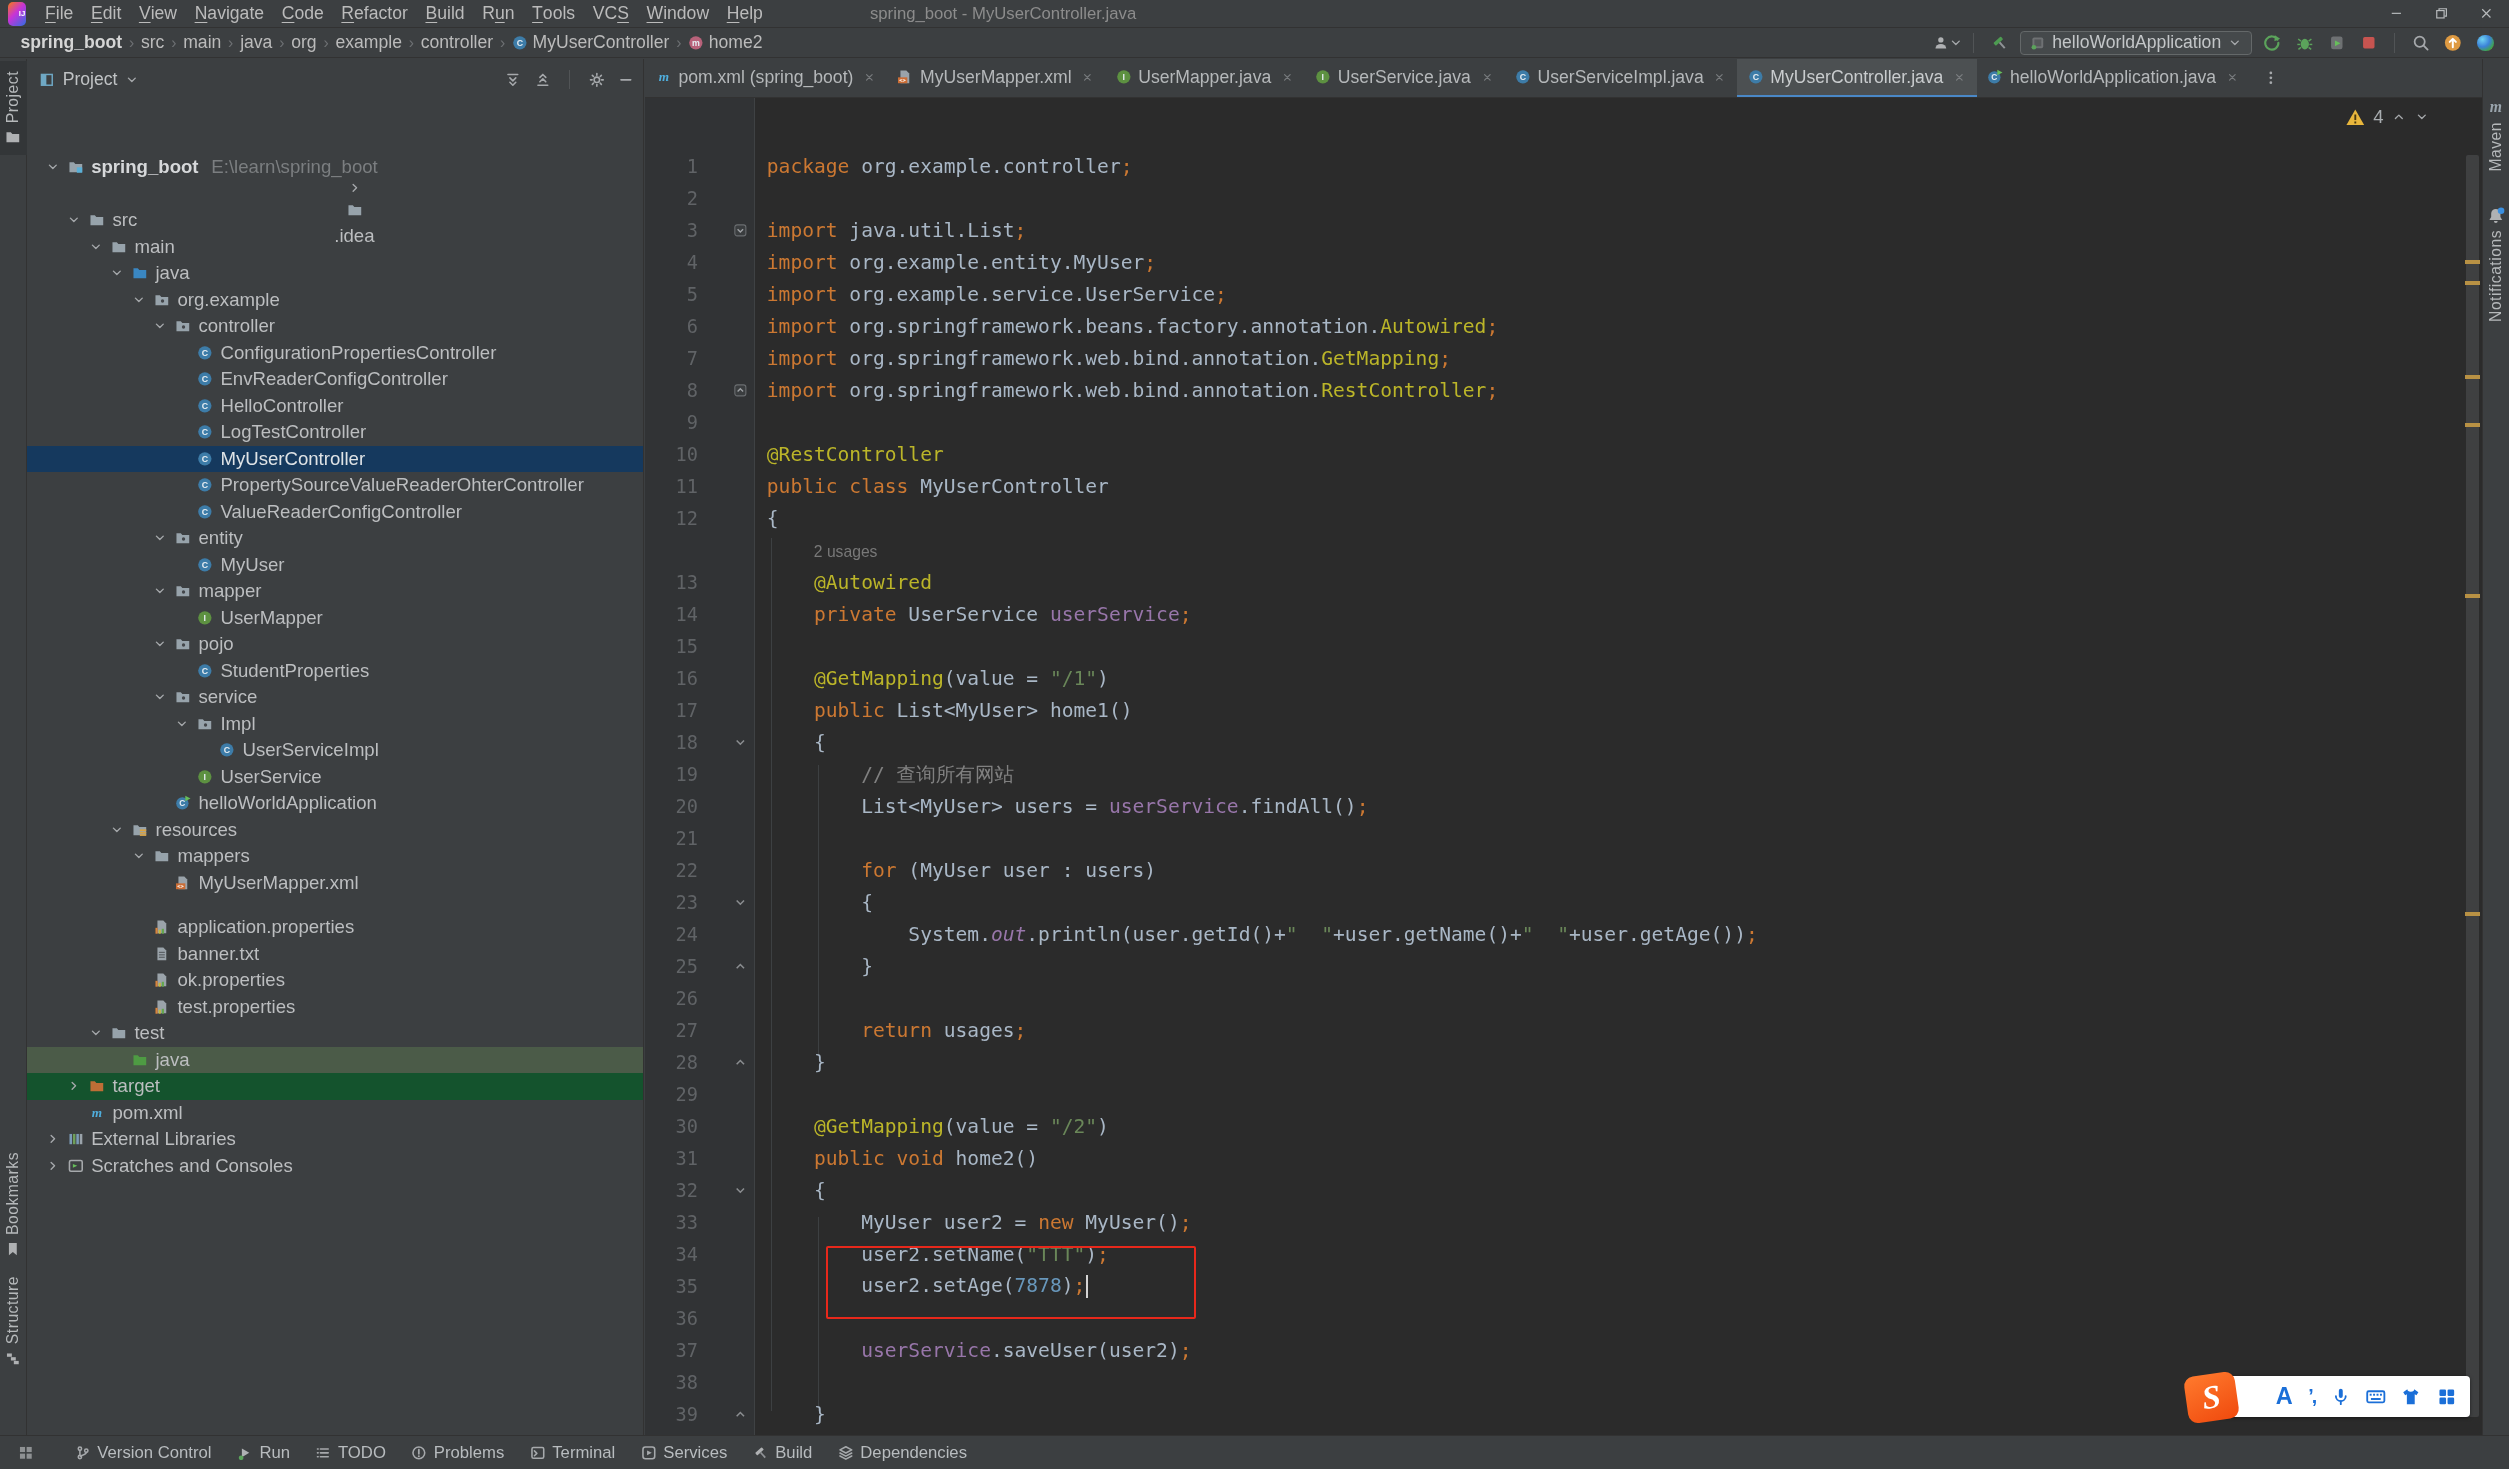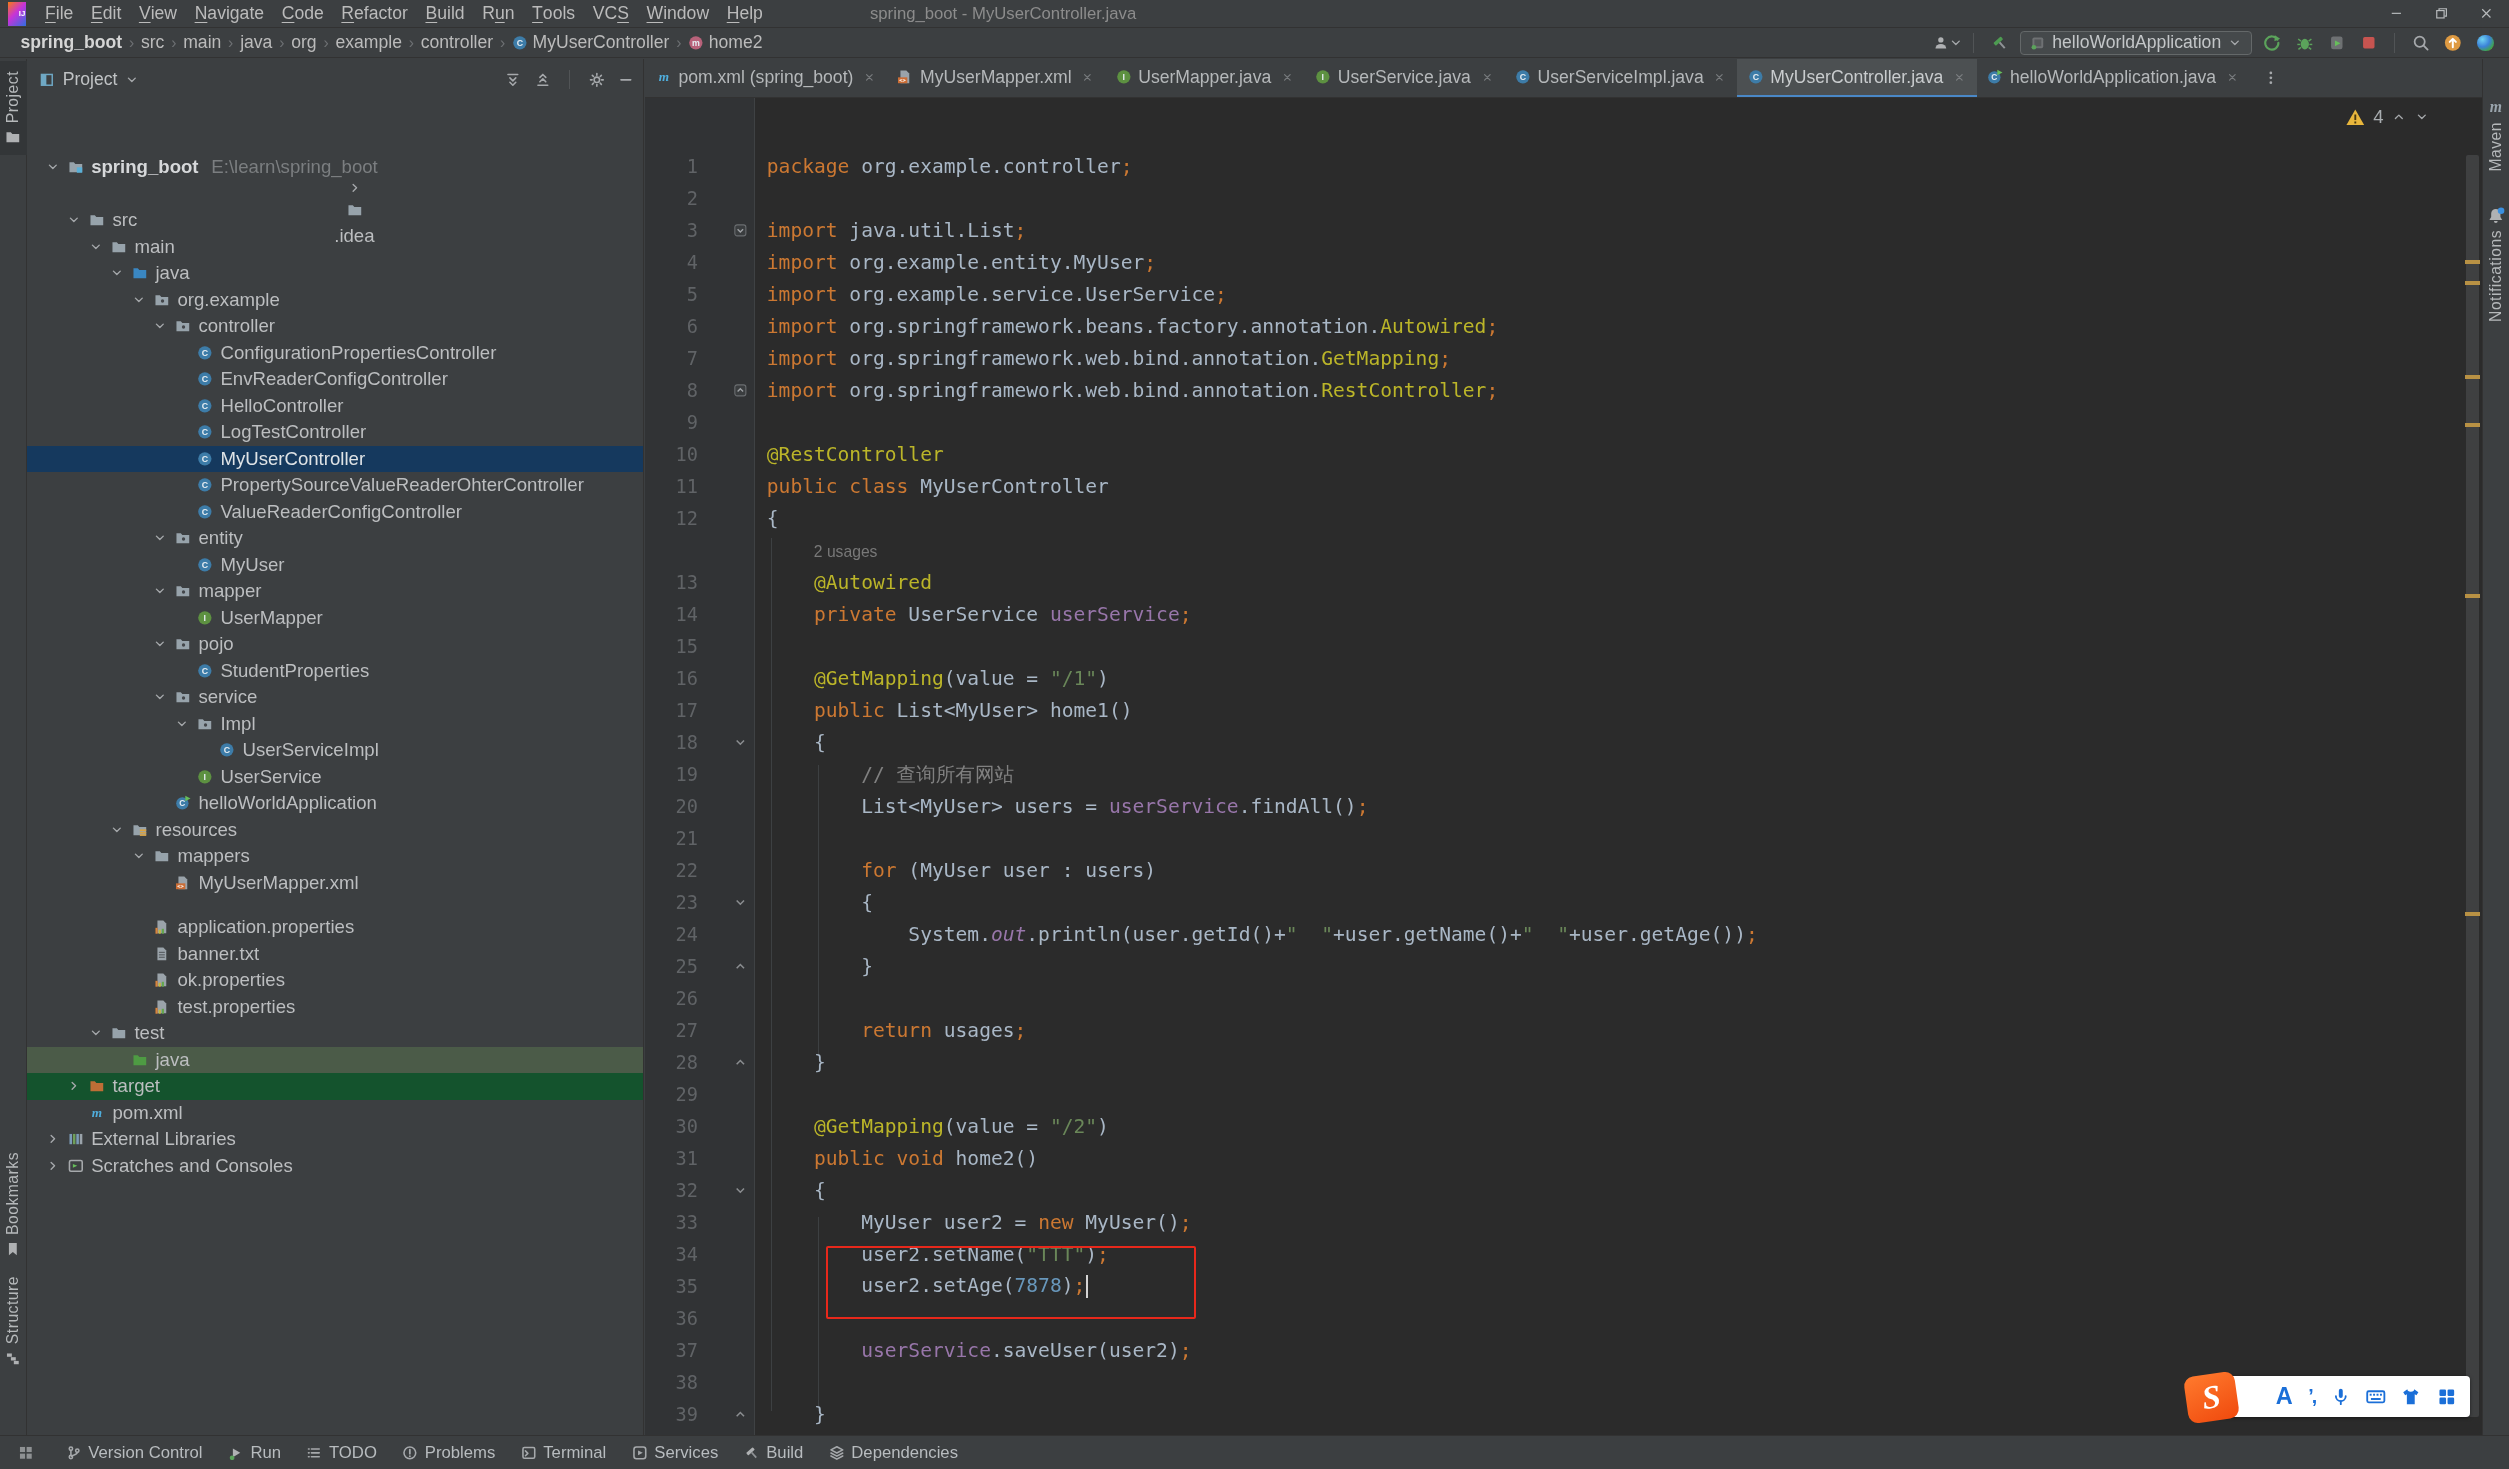--- a/index.html
+++ b/index.html
@@ -5,21 +5,21 @@
   html,body{margin:0;padding:0;background:#1e1f22;}
   *{box-sizing:border-box;}
   .app{position:relative;width:2509px;height:1469px;background:#3c3f41;
        font-family:"Liberation Sans",sans-serif;color:#bbbbbb;overflow:hidden;
        -webkit-font-smoothing:antialiased;}
   .ic{display:inline-flex;align-items:center;justify-content:center;}
   .ic svg{display:block;}
 
   
   .titlebar{position:absolute;left:0;top:0;width:2509px;height:27.4px;display:flex;align-items:center;}
-  .logo{width:18.6px;height:24px;margin:0 9.8px 0 7.8px;border-radius:0;
+  .logo{width:18.6px;height:24px;margin:0 9.8px 0 7.8px;border-radius:5px;
         background:linear-gradient(135deg,#f97a12 0%,#c633d8 45%,#2e6fe3 100%);
         display:flex;align-items:center;justify-content:center;font-size:7.8px;font-weight:bold;color:#fff;padding-left:10px;}
   .menu{display:flex;align-items:center;height:100%;}
   .menu-item{padding:0 8.8px;font-size:17.6px;color:#bbbbbb;height:100%;display:flex;align-items:center;cursor:default;}
   .menu-item u{text-decoration:underline;text-underline-offset:2.9px;}
   .win-title{position:absolute;left:870px;top:0;height:27.4px;display:flex;align-items:center;
              font-size:16.7px;color:#8c8c8c;}
   .winbtns{position:absolute;right:0;top:0;height:27.4px;display:flex;}
   .winbtn{width:45px;height:27.4px;display:flex;align-items:center;justify-content:center;}
 
@@ -89,21 +89,21 @@
   .caret{display:inline-block;width:2px;height:23.5px;background:#d4d4d4;vertical-align:middle;margin-left:1px;}
   .redbox{position:absolute;border:2.9px solid #e8281b;border-radius:2px;}
   .inspect{position:absolute;top:7.8px;right:53px;display:flex;align-items:center;gap:8.8px;
            font-family:"Liberation Sans",sans-serif;font-size:18.6px;color:#a8adb0;}
   .stripe{position:absolute;right:0;top:0;bottom:0;width:19.6px;}
   .thumb{position:absolute;right:2.9px;width:12.7px;top:57px;bottom:17.6px;background:#585b5d;opacity:.45;border-radius:2px;}
   .tick{position:absolute;right:2px;width:14.7px;height:3.9px;background:#b89144;}
 
   
   .statusbar{position:absolute;left:0;bottom:0;width:2509px;height:34px;background:#3c3f41;border-top:1px solid #323232;
-             display:flex;align-items:center;padding:0 9.8px;gap:12px;font-size:16.7px;color:#b8bcbf;}
+             display:flex;align-items:center;padding:0 9.8px;gap:21px;font-size:16.7px;color:#b8bcbf;}
   .sb-item{display:flex;align-items:center;gap:6.9px;padding:0 12.7px;height:100%;}
   .sb-corner{padding:0 7.8px;}
 
   
   .ime{position:absolute;left:2186px;top:1374px;width:286px;height:45px;}
   .ime-bar{position:absolute;left:31px;top:2px;width:253px;height:41px;background:#ffffff;border-radius:3.9px;
            box-shadow:0 1px 3.9px rgba(0,0,0,.5);display:flex;align-items:center;justify-content:flex-end;
            gap:15.7px;padding:0 13.7px;}
   .ime-s{position:absolute;left:0;top:0;width:51px;height:47px;border-radius:9.8px;
          background:linear-gradient(160deg,#ff7a2d,#f04a0e);transform:rotate(-8deg);

